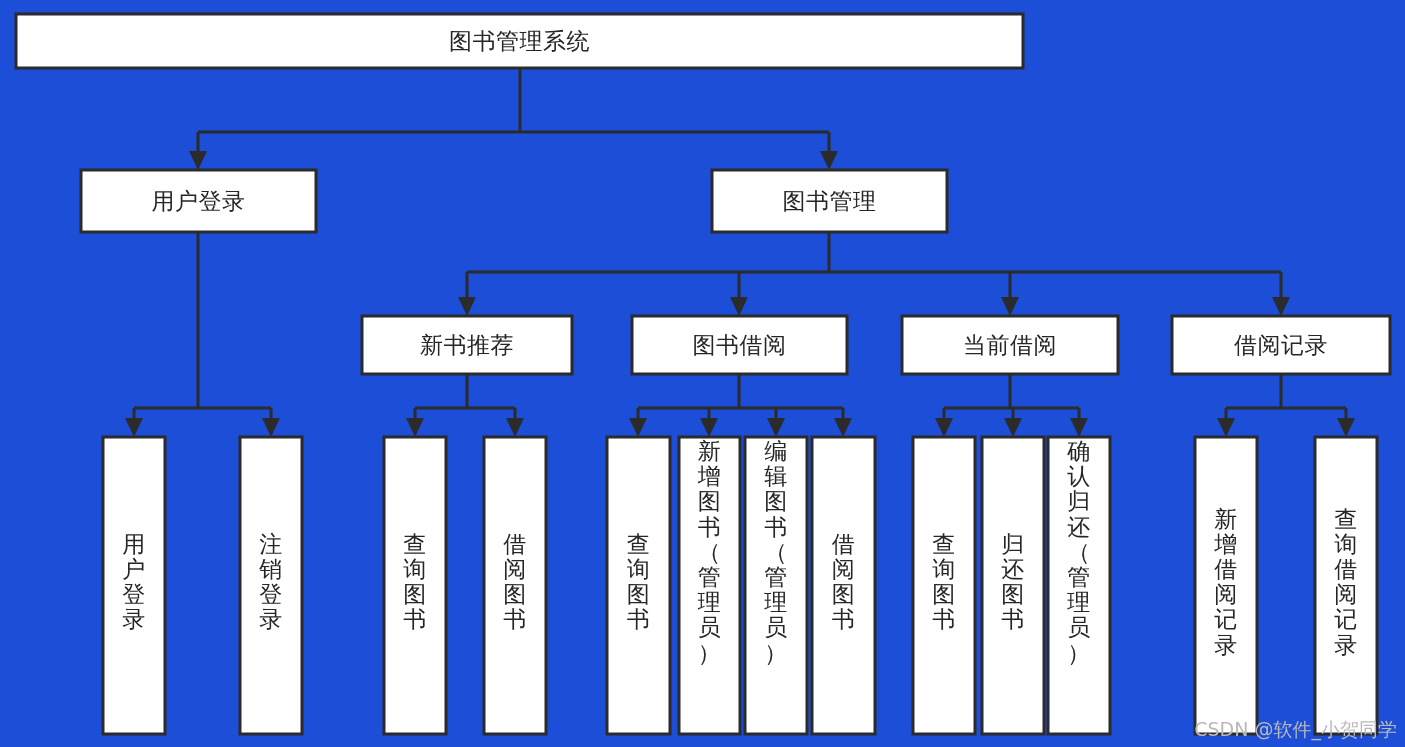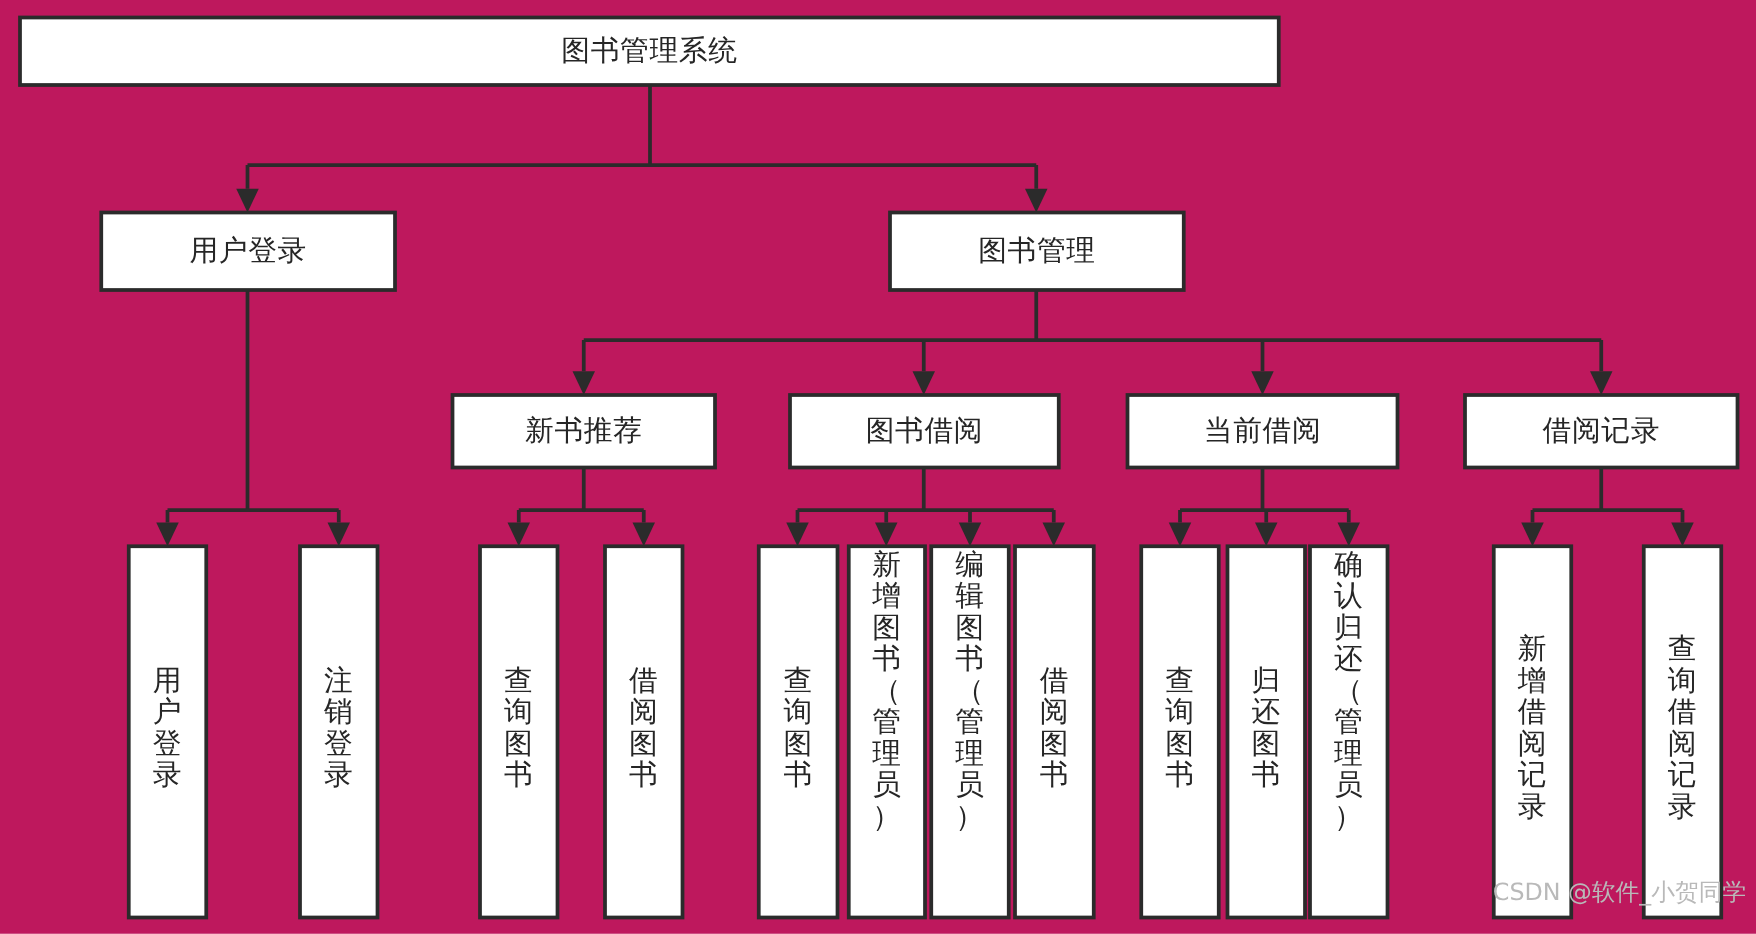--- a/index.html
+++ b/index.html
@@ -11,21 +11,21 @@
   body {
     width: 1405px;
     height: 747px;
     font-family: "DejaVu Sans", "Liberation Sans", sans-serif;
     overflow: hidden;
   }
   #diagram-root {
     position: relative;
     width: 1405px;
     height: 747px;
-    background: #be185d;
+    background: #1d4ed8;
   }
   svg.diagram-canvas {
     position: absolute;
     top: 0;
     left: 0;
     width: 1405px;
     height: 747px;
     display: block;
   }
   .node-box {
@@ -54,21 +54,21 @@
     fill: none;
     stroke-linecap: butt;
   }
   .connector-arrow {
     fill: #2b2b2b;
     stroke: none;
   }
   .watermark-text {
     position: absolute;
     right: 8px;
-    bottom: 20px;
+    bottom: 4px;
     font-family: "DejaVu Sans", "Liberation Sans", sans-serif;
     font-size: 19px;
     color: #b9b9b9;
     white-space: nowrap;
     user-select: none;
   }
 </style>
 </head>
 <body>
 

